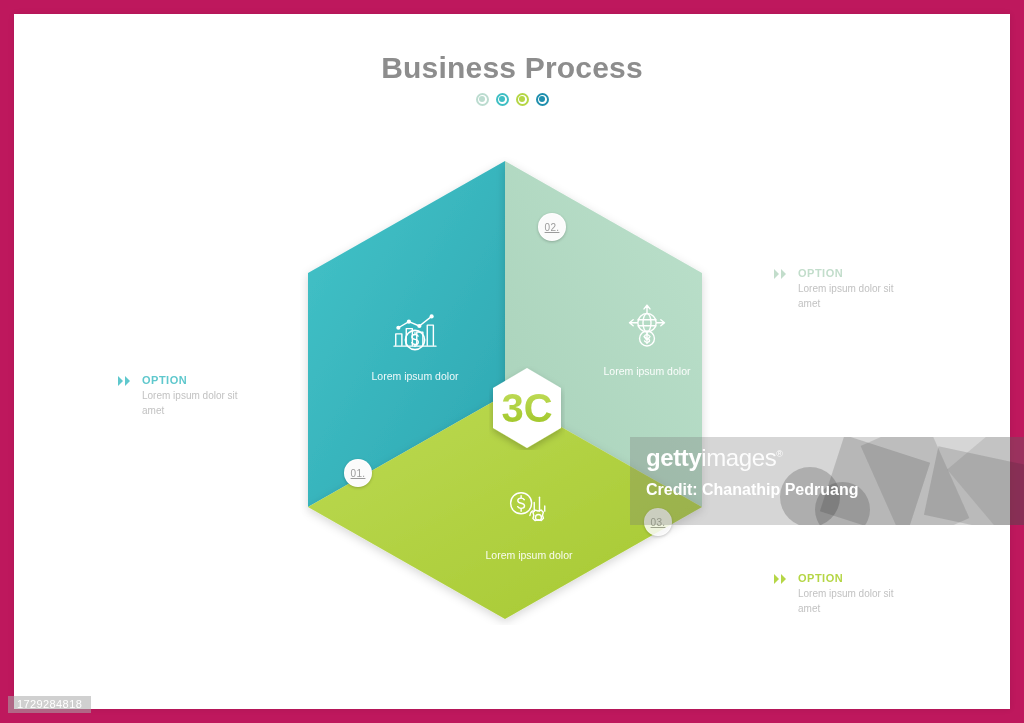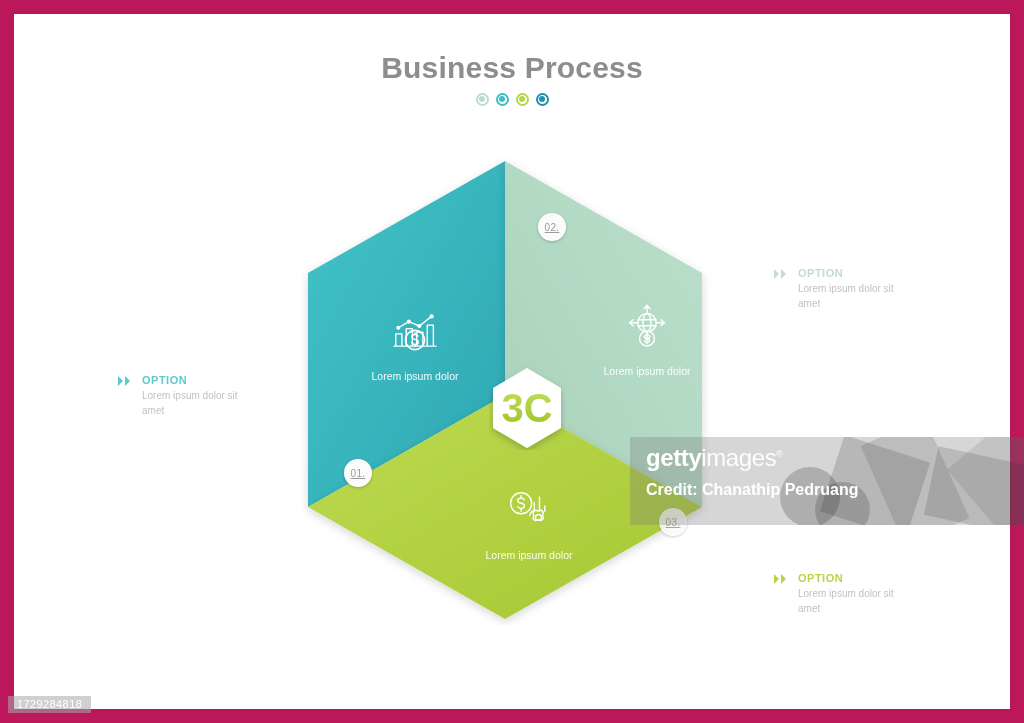--- a/index.html
+++ b/index.html
@@ -106,21 +106,21 @@
     box-shadow:0 1px 3px rgba(0,0,0,.22);
     display:flex;align-items:center;justify-content:center;
     font-size:10px;
     color:#9b9b9b;
     letter-spacing:.3px;
     border:1px solid rgba(255,255,255,.9);
     text-decoration:underline;
   }
   #bub-01{left:330px;top:445px;}
   #bub-02{left:524px;top:199px;}
-  #bub-03{left:645px;top:494px;opacity:.85;}
+  #bub-03{left:630px;top:494px;opacity:.85;}
 
   
   #center-badge{
     position:absolute;
     left:475px;top:352px;
     width:76px;height:84px;
   }
   #center-badge svg{display:block;}
 
   

